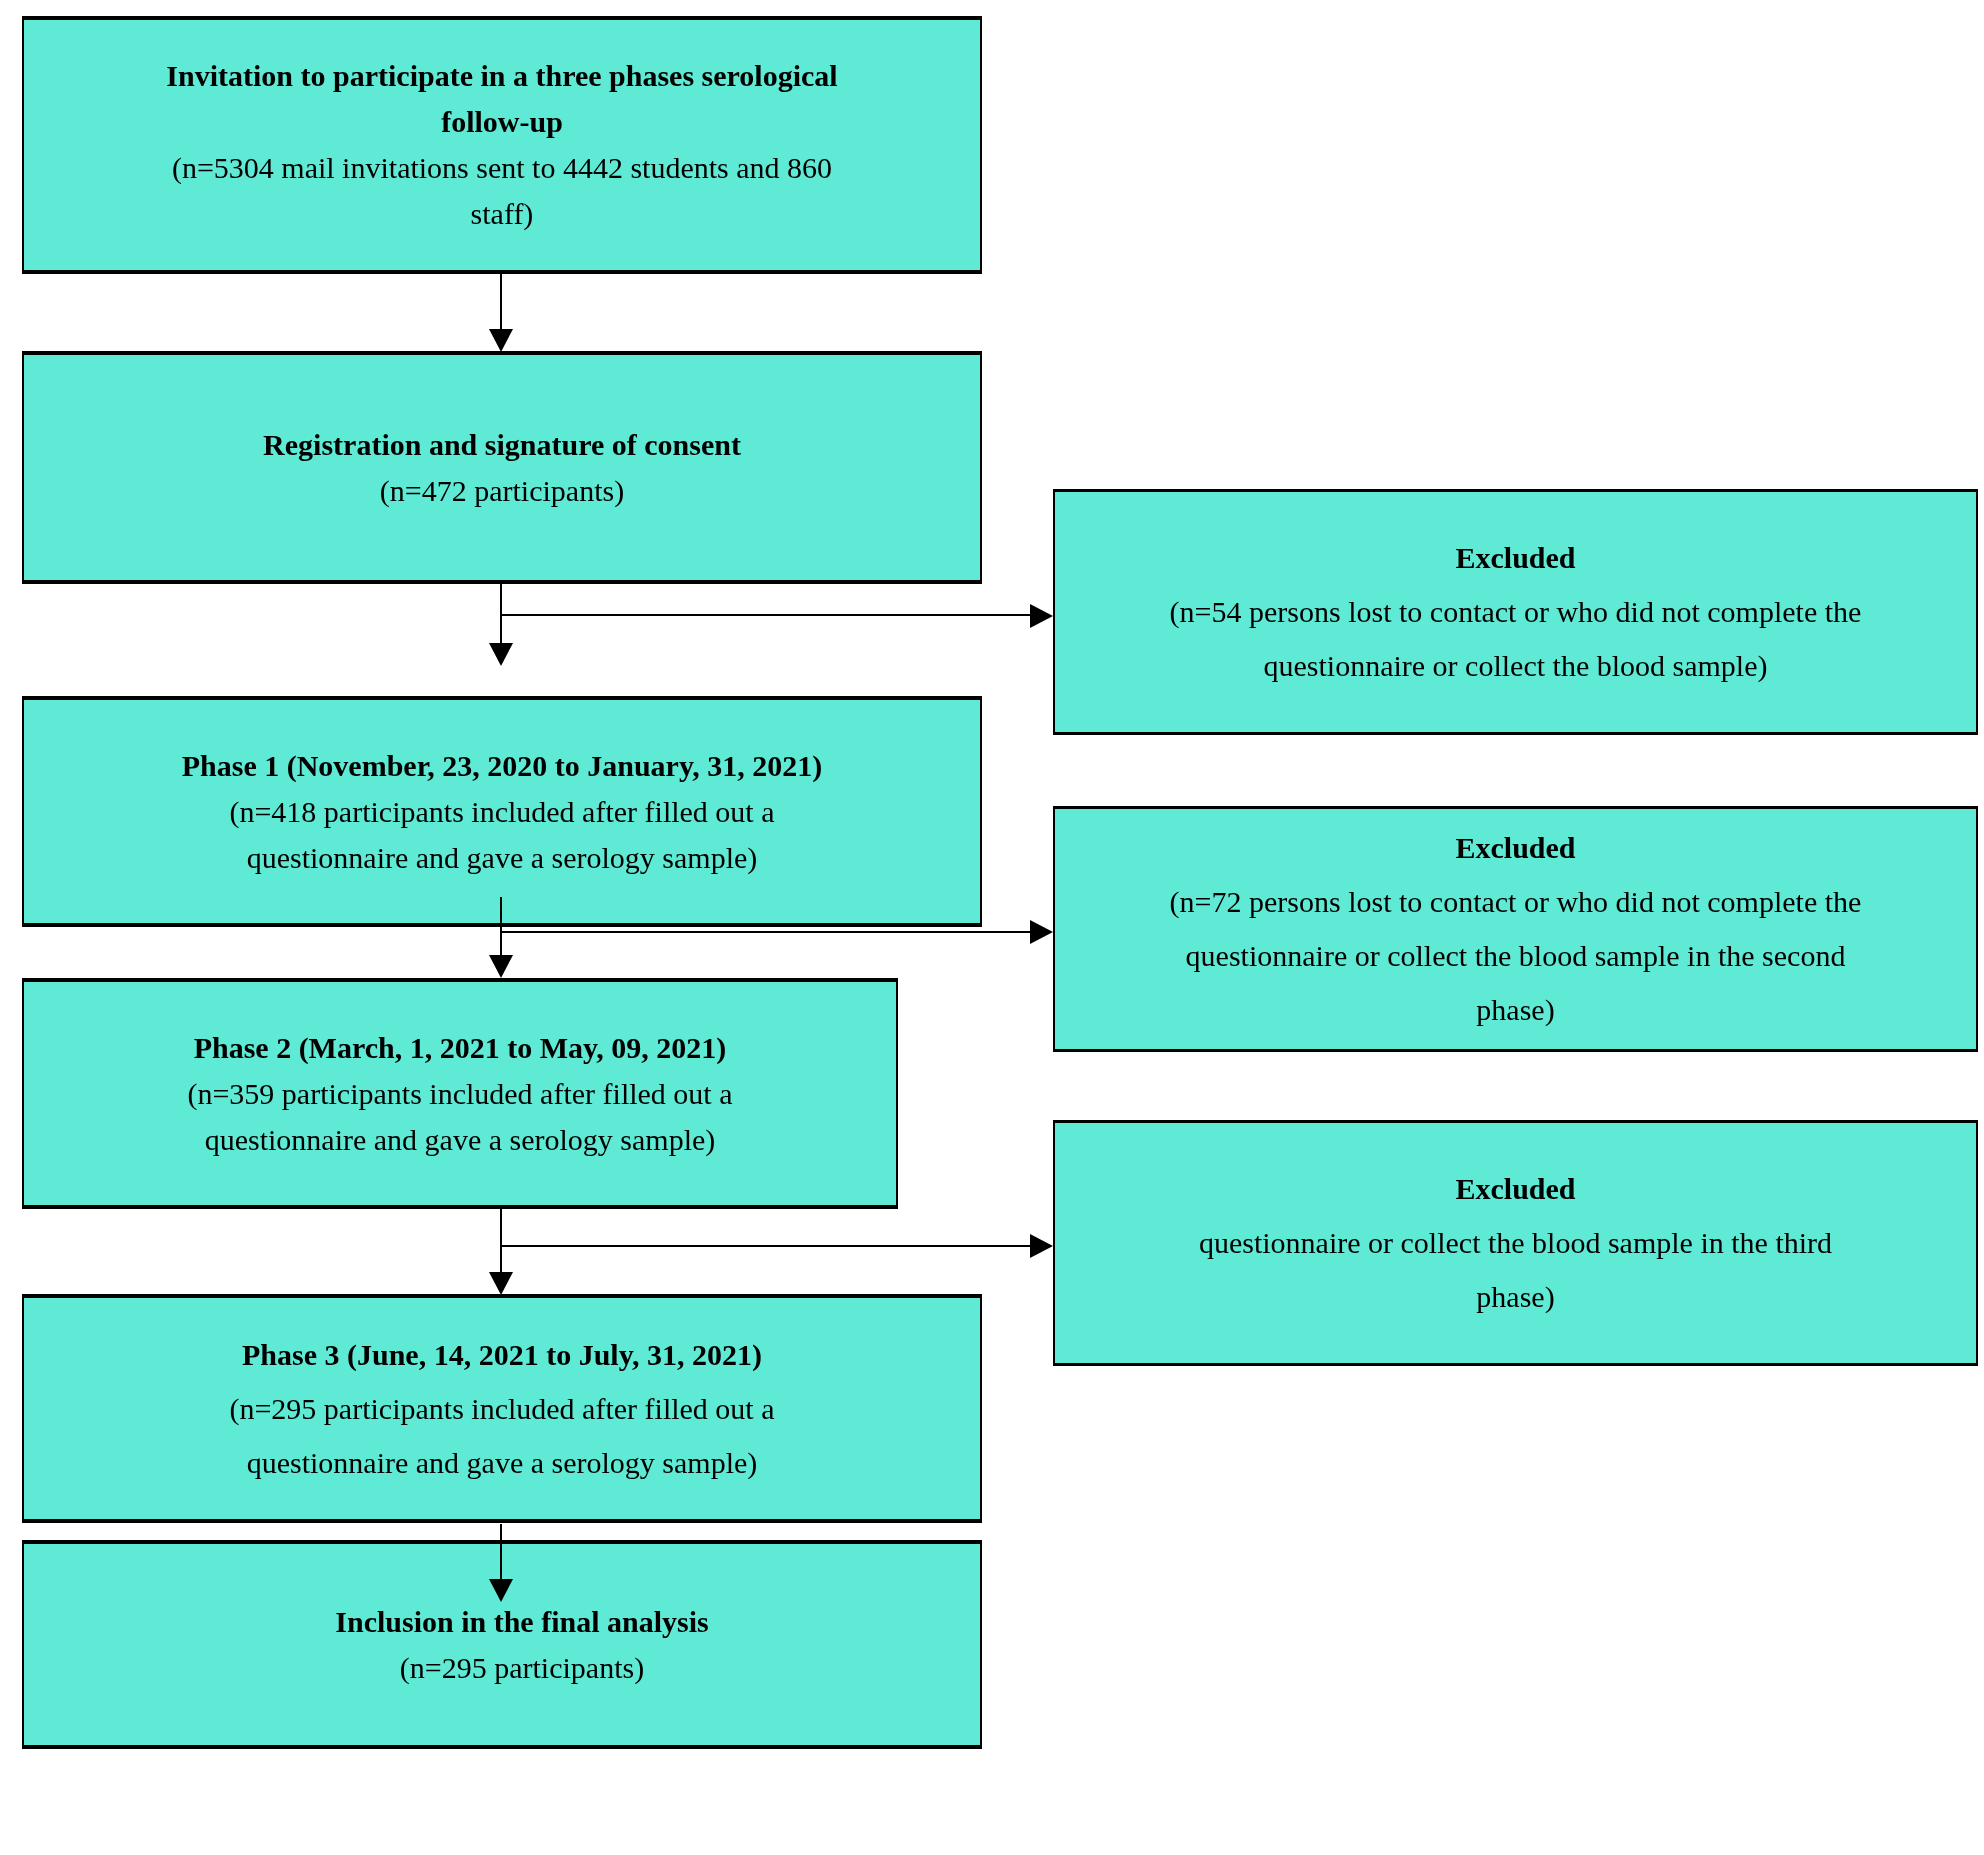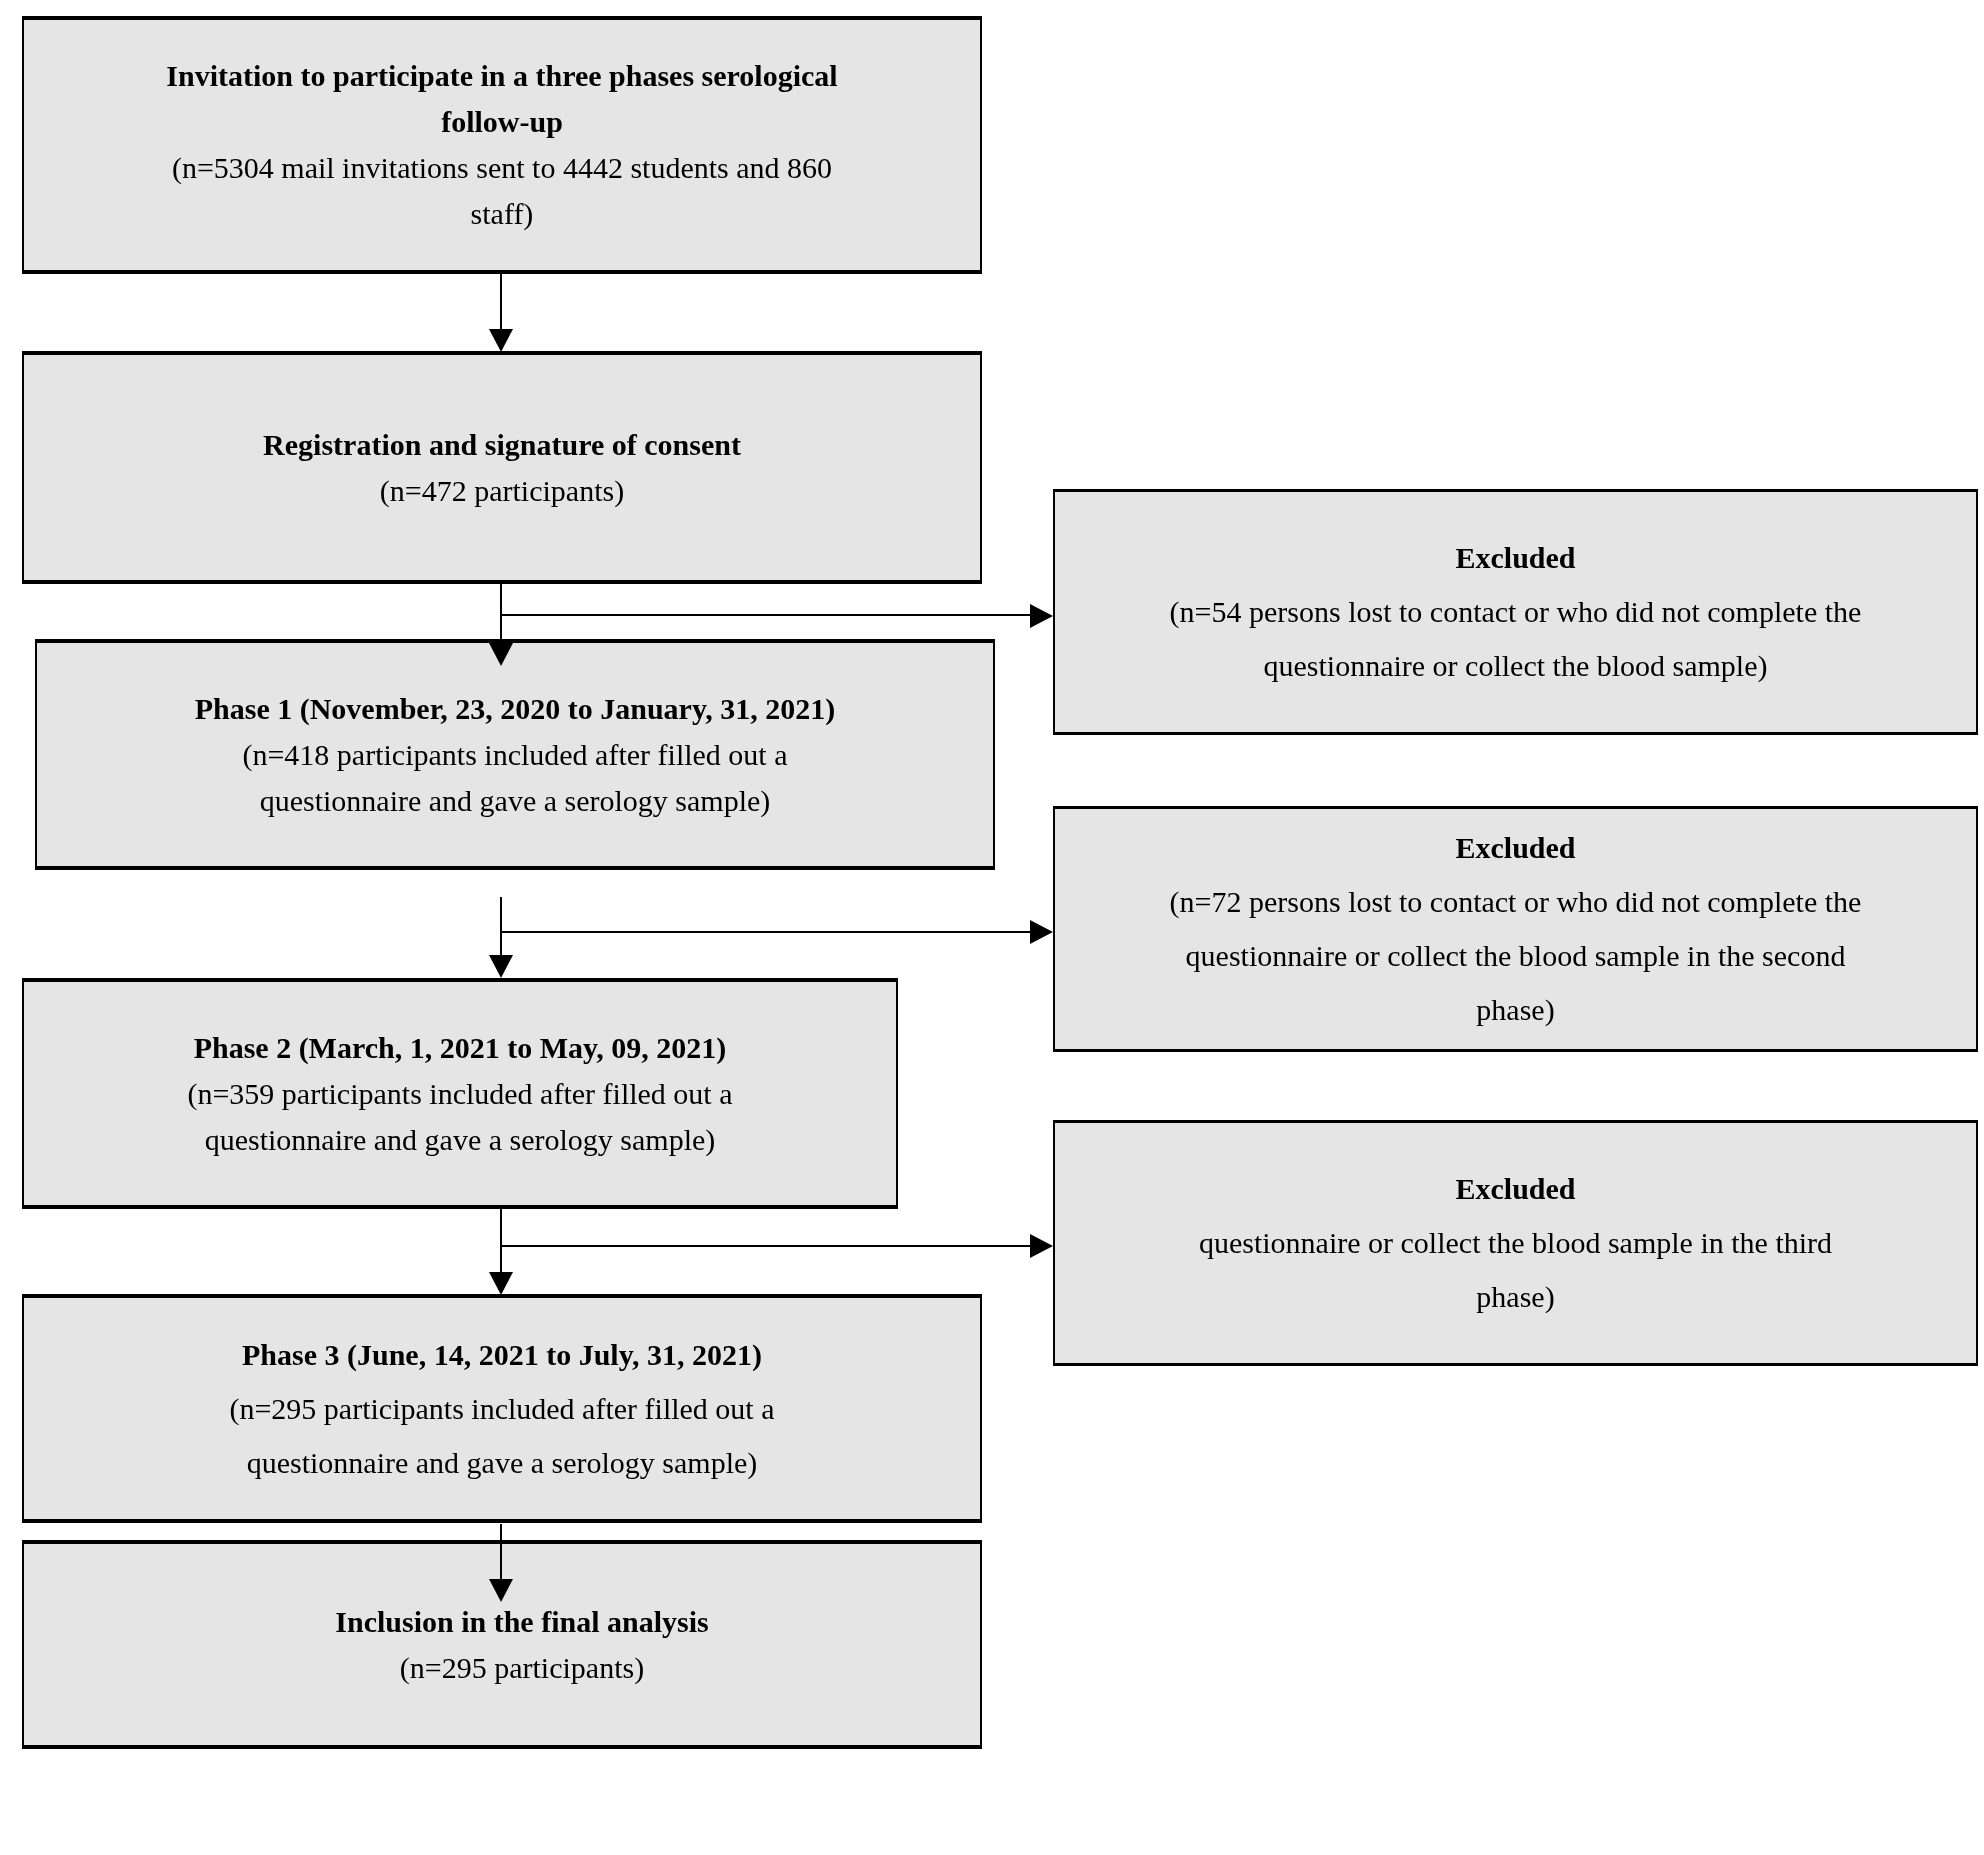--- a/index.html
+++ b/index.html
@@ -11,21 +11,21 @@
     position: relative;
     width: 1985px;
     height: 1855px;
     background: #ffffff;
     font-family: "Liberation Serif", "DejaVu Serif", serif;
     color: #000000;
   }
   .box {
     position: absolute;
     box-sizing: border-box;
-    background: #e5e5e5;
+    background: #5eead4;
     display: flex;
     flex-direction: column;
     justify-content: center;
     align-items: center;
     text-align: center;
   }
   .box.left-col  { border: solid #000000; border-width: 4.6px 2.7px; }
   .box.right-col { border: solid #000000; border-width: 3.6px 2.3px; gap: 8px; }
   .ln {
     font-size: 30px;
@@ -61,21 +61,21 @@
     left: 1030px;
     width: 0; height: 0;
     border-top: 12.3px solid transparent;
     border-bottom: 12.3px solid transparent;
     border-left: 23px solid #000000;
   }
 
   
   #box-invitation   { left: 22px;   top: 16.4px;   width: 960px; height: 258px; }
   #box-registration { left: 22px;   top: 351px;  width: 960px; height: 233px; }
-  #box-phase-1      { left: 22px;   top: 639px; width: 960px; height: 231px; margin-left: 13px; }
+  #box-phase-1      { left: 22px;   top: 696px; width: 960px; height: 231px; }
   #box-phase-2      { left: 22px;   top: 978px; width: 876px; height: 231px; }
   #box-phase-3      { left: 22px;   top: 1294px; width: 960px; height: 229px; gap: 8px; }
   #box-final        { left: 22px;   top: 1540px; width: 960px; height: 209px; padding-left: 40px; }
   #box-excluded-1   { left: 1053px; top: 489px; width: 925px; height: 246px; }
   #box-excluded-2   { left: 1053px; top: 806px; width: 925px; height: 246px; }
   #box-excluded-3   { left: 1053px; top: 1120px; width: 925px; height: 246px; }
 
   
   #conn1-line  { top: 274px;  height: 57px; }
   #conn1-head  { top: 329px;  }

